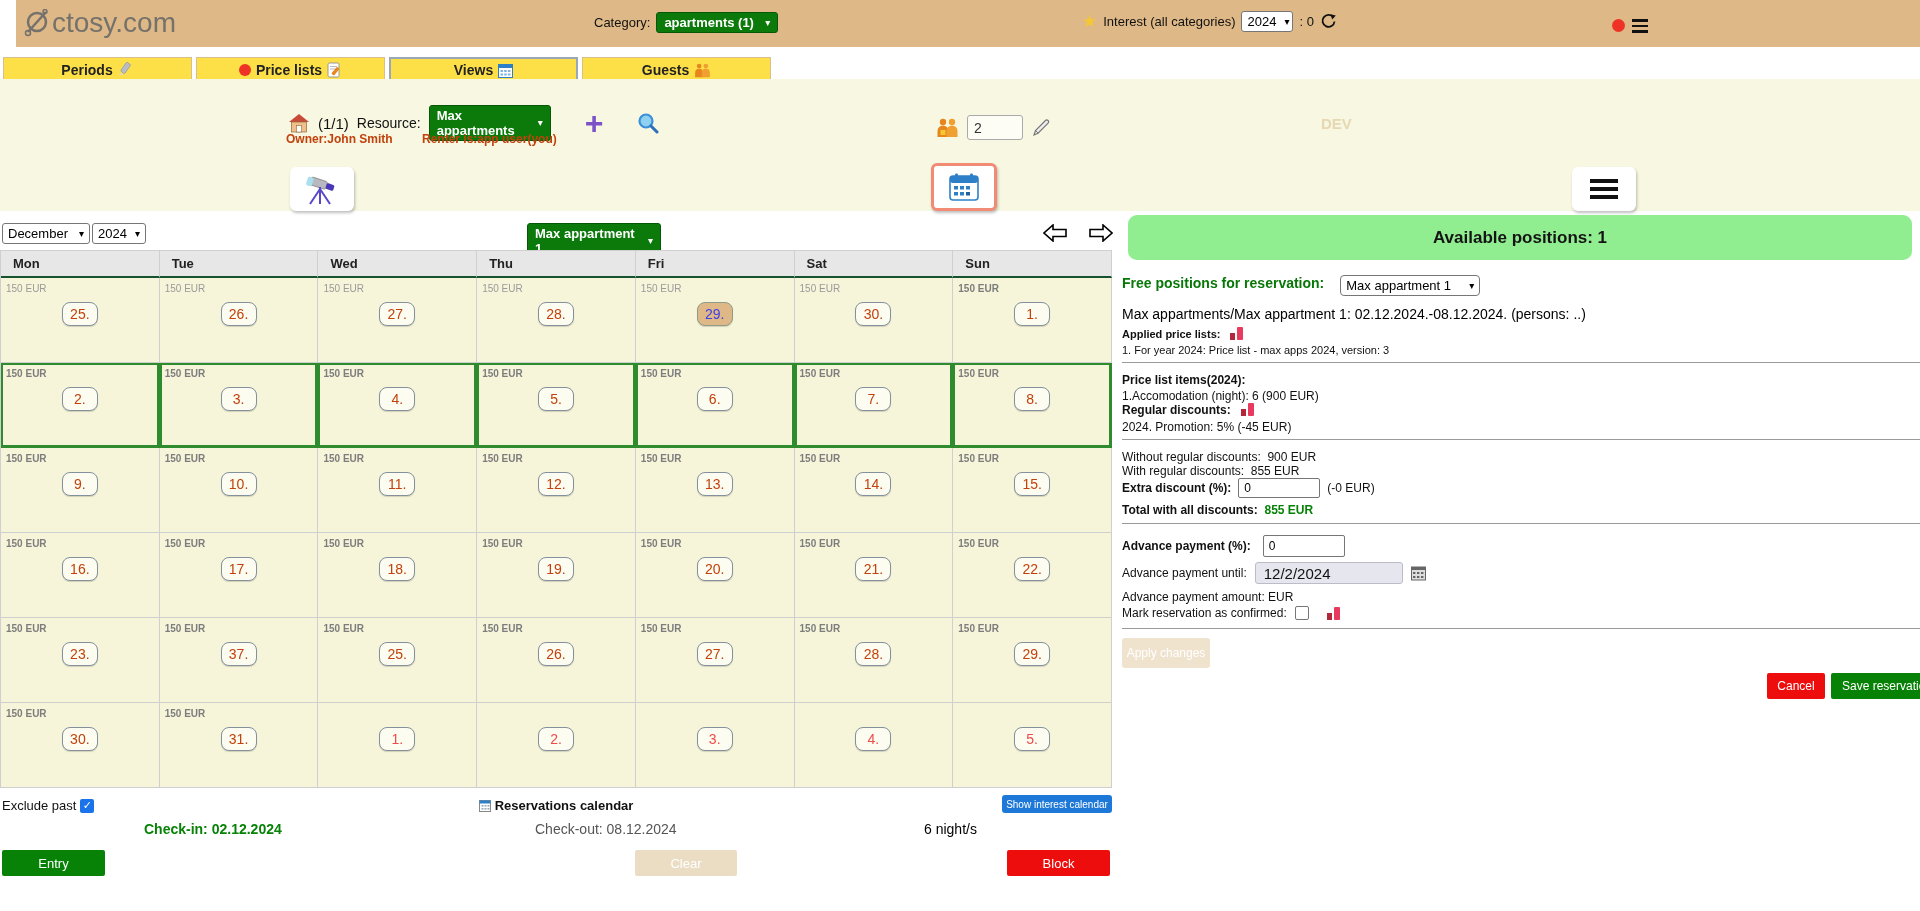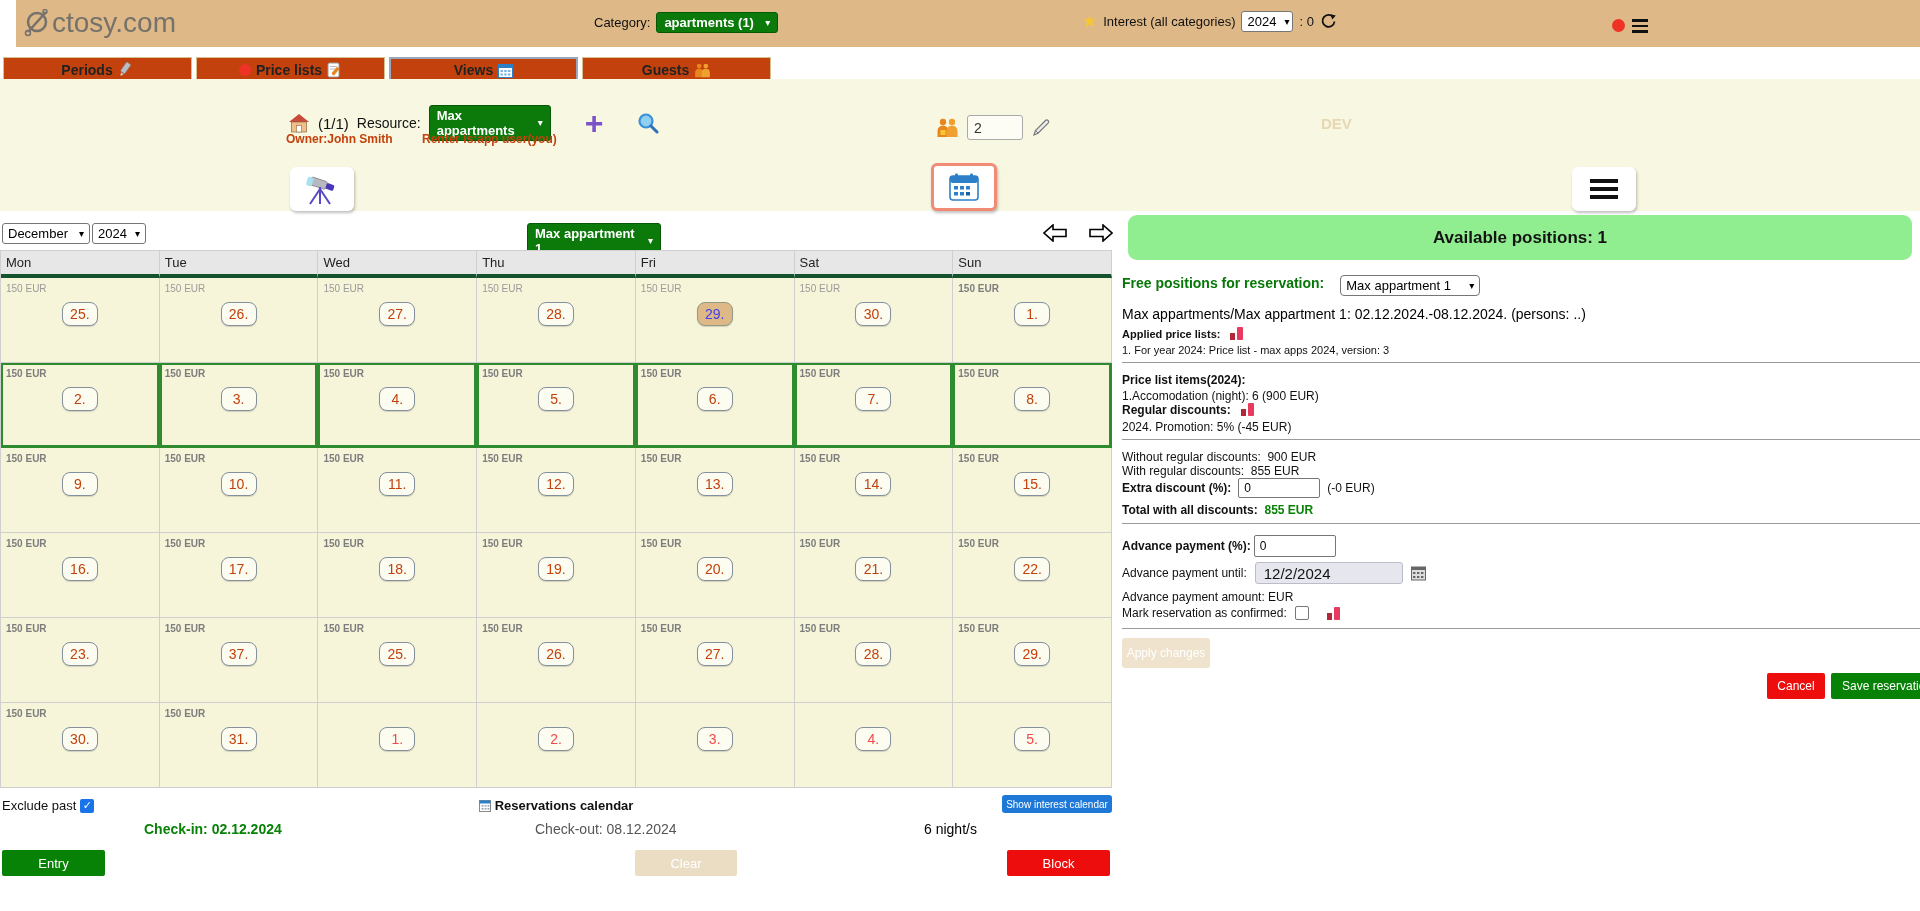--- a/index.html
+++ b/index.html
@@ -19,21 +19,21 @@
   
   .sel { display:inline-flex; align-items:center; justify-content:space-between; gap:8px; cursor:pointer; }
   .sel .chev { font-family:"DejaVu Sans", sans-serif; font-size:10px; line-height:1; }
   .sel-native { background:#fff; border:1px solid #767676; border-radius:3px; padding:2px 5px; font-size:13px; color:#000; }
   .sel-green { background:#0B7A0B; border:1px solid #065806; border-radius:3px; padding:2px 7px; font-size:13px; color:#fff; font-weight:bold; }
   .sel-green .chev { color:#fff; }
   .star { color:#F5C832; font-size:17px; }
 
   
   .tabbar { position:absolute; left:3px; top:57px; display:flex; gap:4px; }
-  .tab { width:189px; height:26px; background:#c2410c; border:1px solid #d8bf8e; display:flex; align-items:center; justify-content:center; gap:5px; font-size:14px; font-weight:bold; color:#222; cursor:pointer; }
+  .tab { width:189px; height:26px; background:#fde047; border:1px solid #d8bf8e; display:flex; align-items:center; justify-content:center; gap:5px; font-size:14px; font-weight:bold; color:#222; cursor:pointer; }
   .tab.active { border:2px solid #9aa7b8; box-shadow:0 1px 0 #c8c8c8; }
   .tab .lead-dot { width:12px; height:12px; border-radius:50%; background:#ee3326; }
 
   
   .workspace { position:absolute; left:0; top:79px; width:1920px; height:132px; background:#F8F7E2; }
   .res-line { position:absolute; left:288px; top:26px; display:flex; align-items:center; gap:8px; font-size:15px; color:#111; }
   .own-line { position:absolute; left:286px; top:53px; font-size:12px; font-weight:bold; color:#c2410c; }
   .own-line span { margin-right:26px; }
   .plus-btn { color:#7B52C8; font-size:32px; font-weight:bold; line-height:20px; margin-left:26px; cursor:pointer; }
   .persons { position:absolute; left:936px; top:36px; display:flex; align-items:center; gap:8px; }
@@ -47,21 +47,21 @@
 
   
   .cal-controls { position:absolute; left:0; top:223px; width:1112px; height:26px; }
   .month-sels { position:absolute; left:2px; top:0; display:flex; gap:2px; }
   .apt-sel { position:absolute; left:527px; top:0; }
   .nav-arrow { position:absolute; top:1px; cursor:pointer; }
   .arr-prev { left:1043px; } .arr-next { left:1089px; }
 
   
   .cal-grid { position:absolute; left:0; top:250px; width:1112px; display:grid; grid-template-columns:repeat(7,1fr); border-left:1px solid #cfcfcf; border-top:1px solid #cfcfcf; }
-  .day-head { height:27px; background:#E7E7E7; border-right:1px solid #cfcfcf; border-bottom:4px solid #14532d; font-size:13px; font-weight:normal; color:#222; display:flex; align-items:center; padding-left:5px; }
+  .day-head { height:27px; background:#E7E7E7; border-right:1px solid #cfcfcf; border-bottom:2px solid #14532d; font-size:13px; font-weight:bold; color:#222; display:flex; align-items:center; padding-left:12px; }
   .cal-cell { position:relative; height:85px; background:#F6F4D9; border-right:1px solid #cfcfcf; border-bottom:1px solid #cfcfcf; cursor:pointer; }
   .cal-cell.sel { box-shadow:inset 0 0 0 2px #2e8b2e; border-right-color:#2e8b2e; border-bottom-color:#2e8b2e; }
   .cell-price { position:absolute; left:5px; top:5px; font-size:10px; color:#9a9a9a; }
   .cal-cell.cur .cell-price { font-weight:bold; color:#7d7d7d; }
   .date-btn { position:absolute; left:50%; top:24px; transform:translateX(-50%); min-width:36px; padding:3px 7px; text-align:center; background:#fcfcf0; border:1px solid #84919c; border-radius:8px; font-size:14px; color:#c2410c; box-shadow:0 1px 1px rgba(0,0,0,.15); cursor:pointer; }
   .date-btn.today { background:#DEB887; color:#4040e8; border-color:#8f9a87; }
   .cal-cell.next .date-btn { color:#f04a4a; }
 
   
   .cal-footer { position:absolute; left:0; top:795px; width:1112px; height:116px; font-size:13px; color:#111; }
@@ -522,21 +522,21 @@
     </div>
     <div class="p-row" style="top:268px; display:flex; align-items:center; gap:7px;">
       <span class="b">Extra discount (%):</span>
       <input class="mini-input" type="text" value="0" style="">
       <span>(-0 EUR)</span>
     </div>
     <div class="p-row" style="top:293px;">
       <span class="b">Total with all discounts:</span>&nbsp; <span class="green-val">855 EUR</span>
     </div>
     <hr style="top:313px;">
-    <div class="p-row" style="top:325px; display:flex; align-items:center; gap:3px;">
+    <div class="p-row" style="top:325px; display:flex; align-items:center; gap:12px;">
       <span class="b">Advance payment (%):</span>
       <input class="mini-input" style="height: 22px;" type="text" value="0">
     </div>
     <div class="p-row" style="top:352px; display:flex; align-items:center; gap:8px;">
       <span>Advance payment until:</span>
       <input class="date-input" type="text" value="12/2/2024" style="">
       <svg width="15" height="15" viewBox="0 0 15 15" style="cursor:pointer;">
         <rect x="0.5" y="1" width="14" height="13" fill="#ddd" stroke="#666"></rect>
         <rect x="0.5" y="1" width="14" height="3" fill="#666"></rect>
         <g fill="#666">

